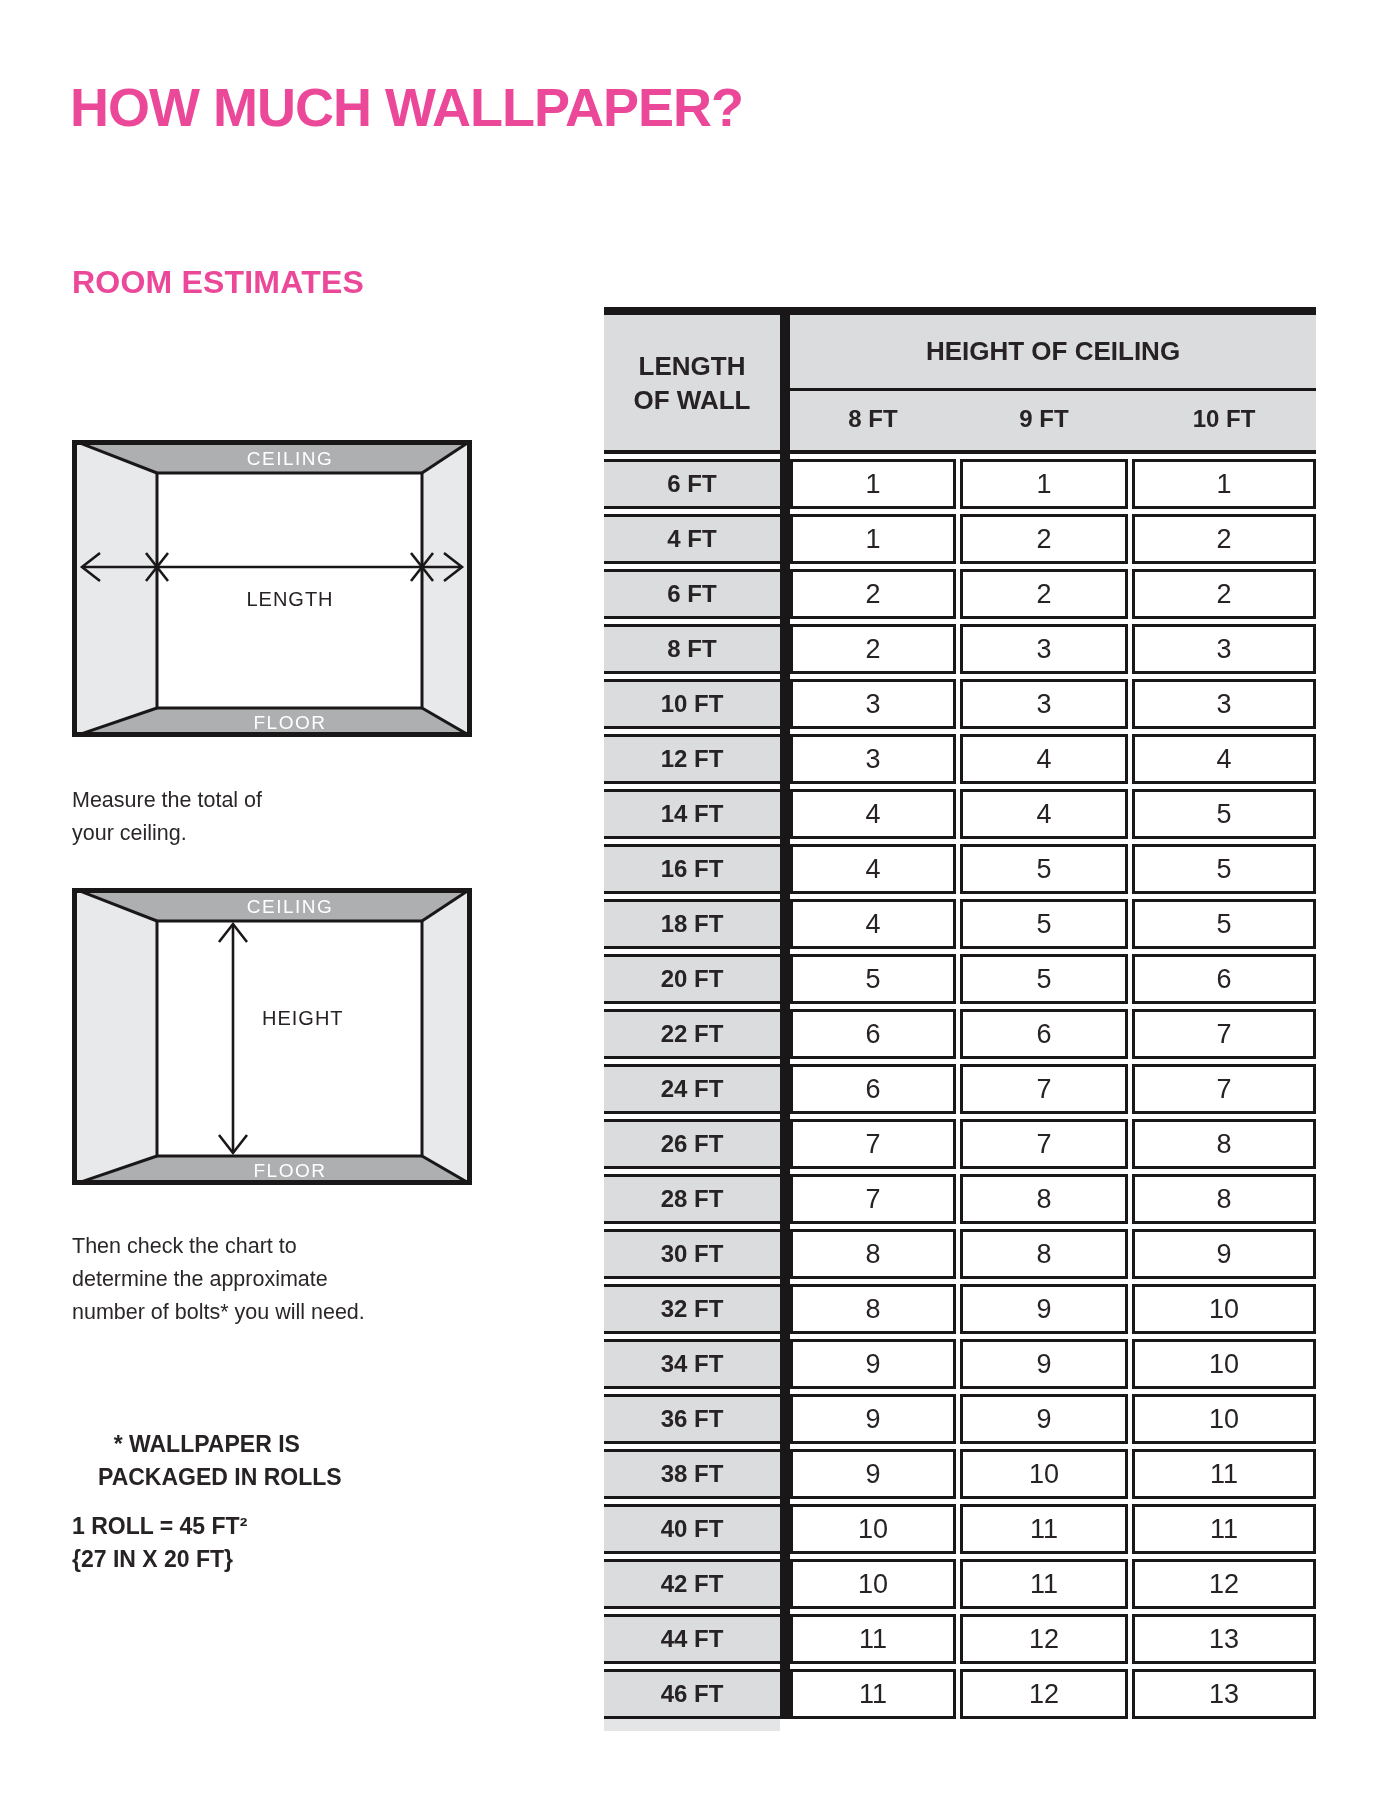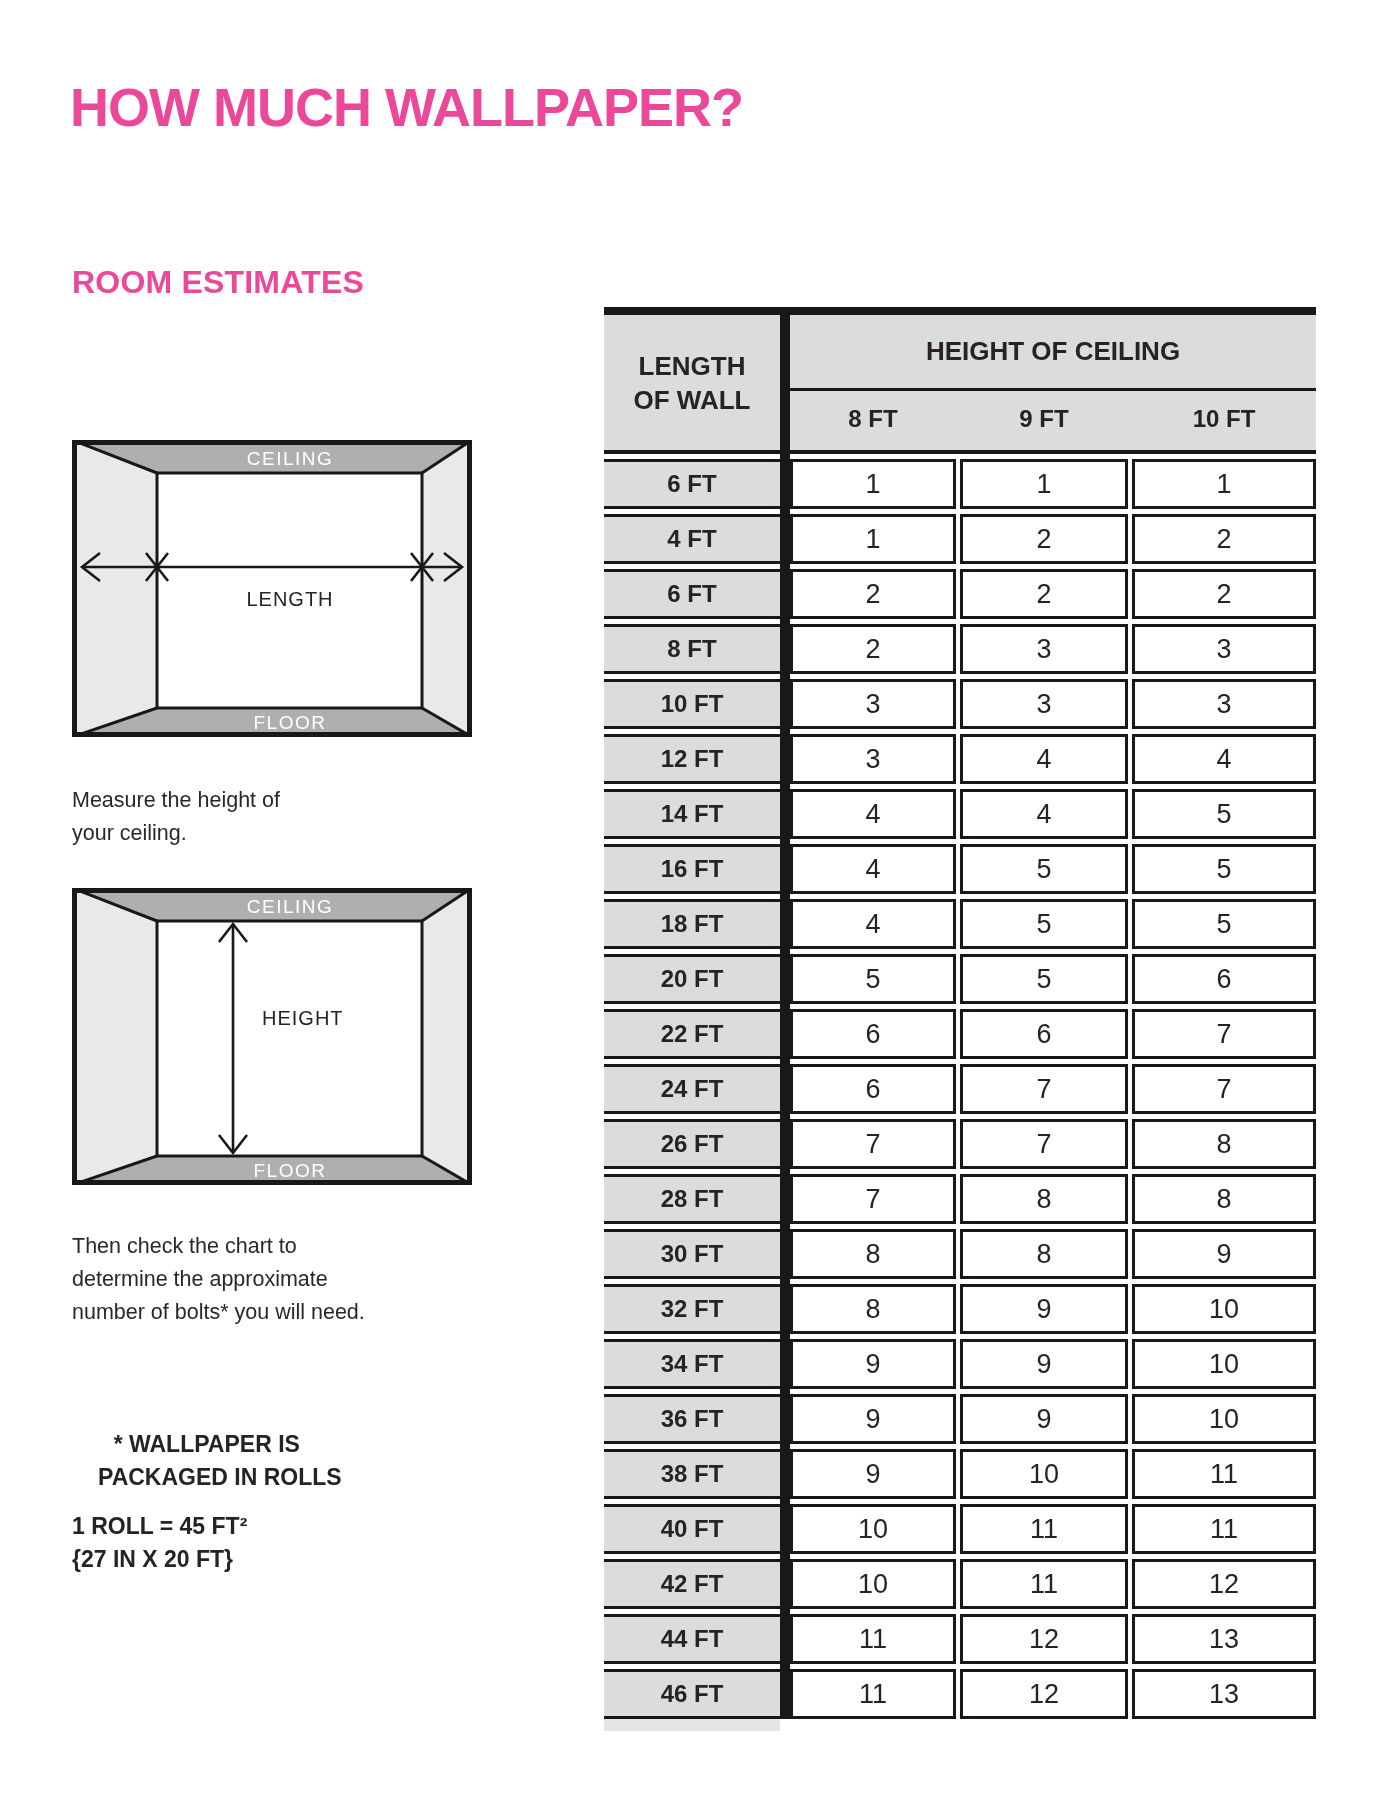--- a/index.html
+++ b/index.html
@@ -113,21 +113,21 @@
       <line x1="74" y1="113" x2="96" y2="141"></line>
       <line x1="339" y1="141" x2="361" y2="113"></line>
       <line x1="339" y1="113" x2="361" y2="141"></line>
     </g>
     <text class="svg-band-label" x="218" y="25" text-anchor="middle">CEILING</text>
     <text class="svg-band-label" x="218" y="289" text-anchor="middle">FLOOR</text>
     <text class="svg-dim-label" x="218" y="166" text-anchor="middle">LENGTH</text>
   </svg>
 
   <div class="abs para" id="para-measure-height">
-    <div>Measure the height of</div>
+    <div>Measure the total of</div>
     <div>your ceiling.</div>
   </div>
 
   <svg class="abs room-svg" id="diagram-height" width="400" height="297" viewBox="0 0 400 297">
     <rect x="0" y="0" width="400" height="297" fill="#ffffff"></rect>
     <polygon points="0,0 400,0 350,33 85,33" fill="#aeafb1"></polygon>
     <polygon points="85,268 350,268 400,297 0,297" fill="#aeafb1"></polygon>
     <polygon points="0,0 85,33 85,268 0,297" fill="#e8e9ea"></polygon>
     <polygon points="400,0 350,33 350,268 400,297" fill="#e8e9ea"></polygon>
     <rect x="85" y="33" width="265" height="235" fill="#ffffff" stroke="#1a1718" stroke-width="3"></rect>

